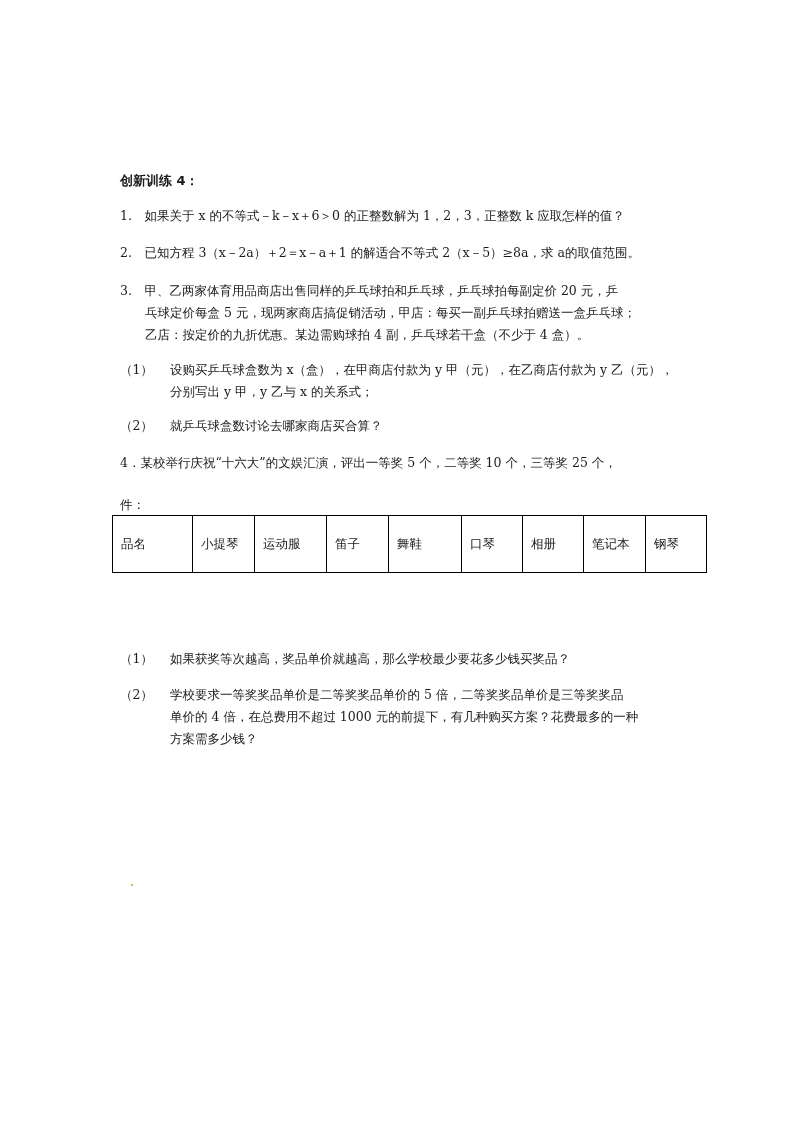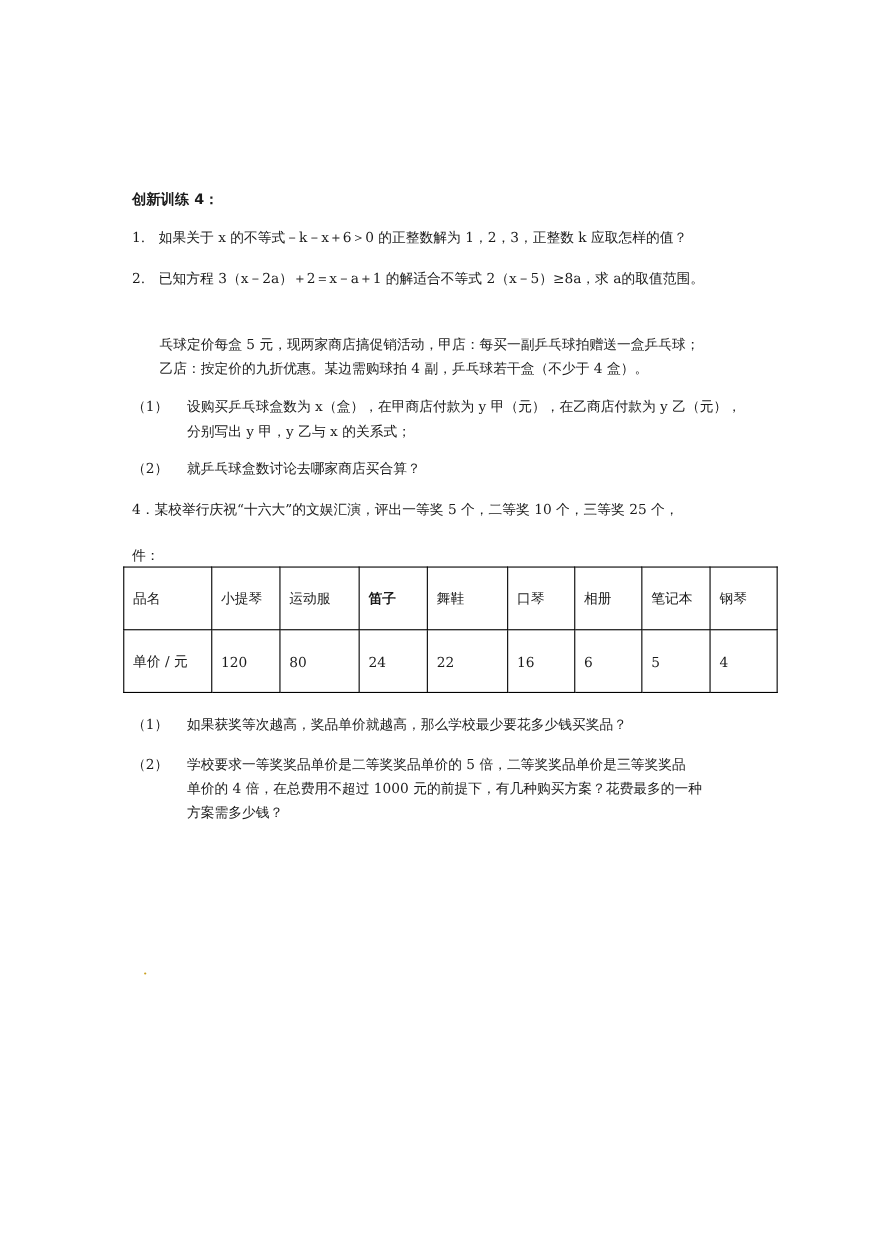--- a/index.html
+++ b/index.html
@@ -21,56 +21,46 @@
 </head>
 <body>
 
 <div class="page">
 
   <div class="section">创新训练 4：</div>
 
   <div class="line" style="left:120px; top:205px;">1.　如果关于 x 的不等式－k－x＋6＞0 的正整数解为 1，2，3，正整数 k 应取怎样的值？</div>
   <div class="line" style="left:120px; top:242px;">2.　已知方程 3（x－2a）＋2＝x－a＋1 的解适合不等式 2（x－5）≥8a，求 a的取值范围。</div>
 
+  <div class="line" style="left:120px; top:280px;">3.　甲、乙两家体育用品商店出售同样的乒乓球拍和乒乓球，乒乓球拍每副定价 20 元，乒</div>
   <div class="line" style="left:145px; top:302px;">乓球定价每盒 5 元，现两家商店搞促销活动，甲店：每买一副乒乓球拍赠送一盒乒乓球；</div>
   <div class="line" style="left:145px; top:324px;">乙店：按定价的九折优惠。某边需购球拍 4 副，乒乓球若干盒（不少于 4 盒）。</div>
 
   <div class="line" style="left:120px; top:359px;">（1）</div>
   <div class="line" style="left:170px; top:359px;">设购买乒乓球盒数为 x（盒），在甲商店付款为 y 甲（元），在乙商店付款为 y 乙（元），</div>
   <div class="line" style="left:170px; top:381px;">分别写出 y 甲，y 乙与 x 的关系式；</div>
 
   <div class="line" style="left:120px; top:415px;">（2）</div>
   <div class="line" style="left:170px; top:415px;">就乒乓球盒数讨论去哪家商店买合算？</div>
 
   <div class="line" style="left:120px; top:452px;">4．某校举行庆祝“十六大”的文娱汇演，评出一等奖 5 个，二等奖 10 个，三等奖 25 个，</div>
   <div class="line" style="left:120px; top:494px;">件：</div>
 
   <table class="prices">
     <tbody>
         <tr>
       <td style="width:71px;">品名</td>
       <td style="width:53px;">小提琴</td>
       <td style="width:63px;">运动服</td>
-      <td style="width:53px;font-weight:bold;">笛子</td>
+      <td style="width:53px;">笛子</td>
       <td style="width:64px;margin-left:45px;">舞鞋</td>
       <td style="width:52px;">口琴</td>
       <td style="width:52px;">相册</td>
       <td style="width:53px;">笔记本</td>
       <td style="width:52px;">钢琴</td>
-    </tr>
-    <tr>
-      <td>单价 / 元</td>
-      <td>120</td>
-      <td>80</td>
-      <td>24</td>
-      <td>22</td>
-      <td>16</td>
-      <td>6</td>
-      <td>5</td>
-      <td>4</td>
     </tr>
   </tbody>
     </table>
 
   <div class="line" style="left:120px; top:648px;">（1）</div>
   <div class="line" style="left:170px; top:648px;">如果获奖等次越高，奖品单价就越高，那么学校最少要花多少钱买奖品？</div>
 
   <div class="line" style="left:120px; top:684px;">（2）</div>
   <div class="line" style="left:170px; top:684px;">学校要求一等奖奖品单价是二等奖奖品单价的 5 倍，二等奖奖品单价是三等奖奖品</div>
   <div class="line" style="left:170px; top:706px;">单价的 4 倍，在总费用不超过 1000 元的前提下，有几种购买方案？花费最多的一种</div>

